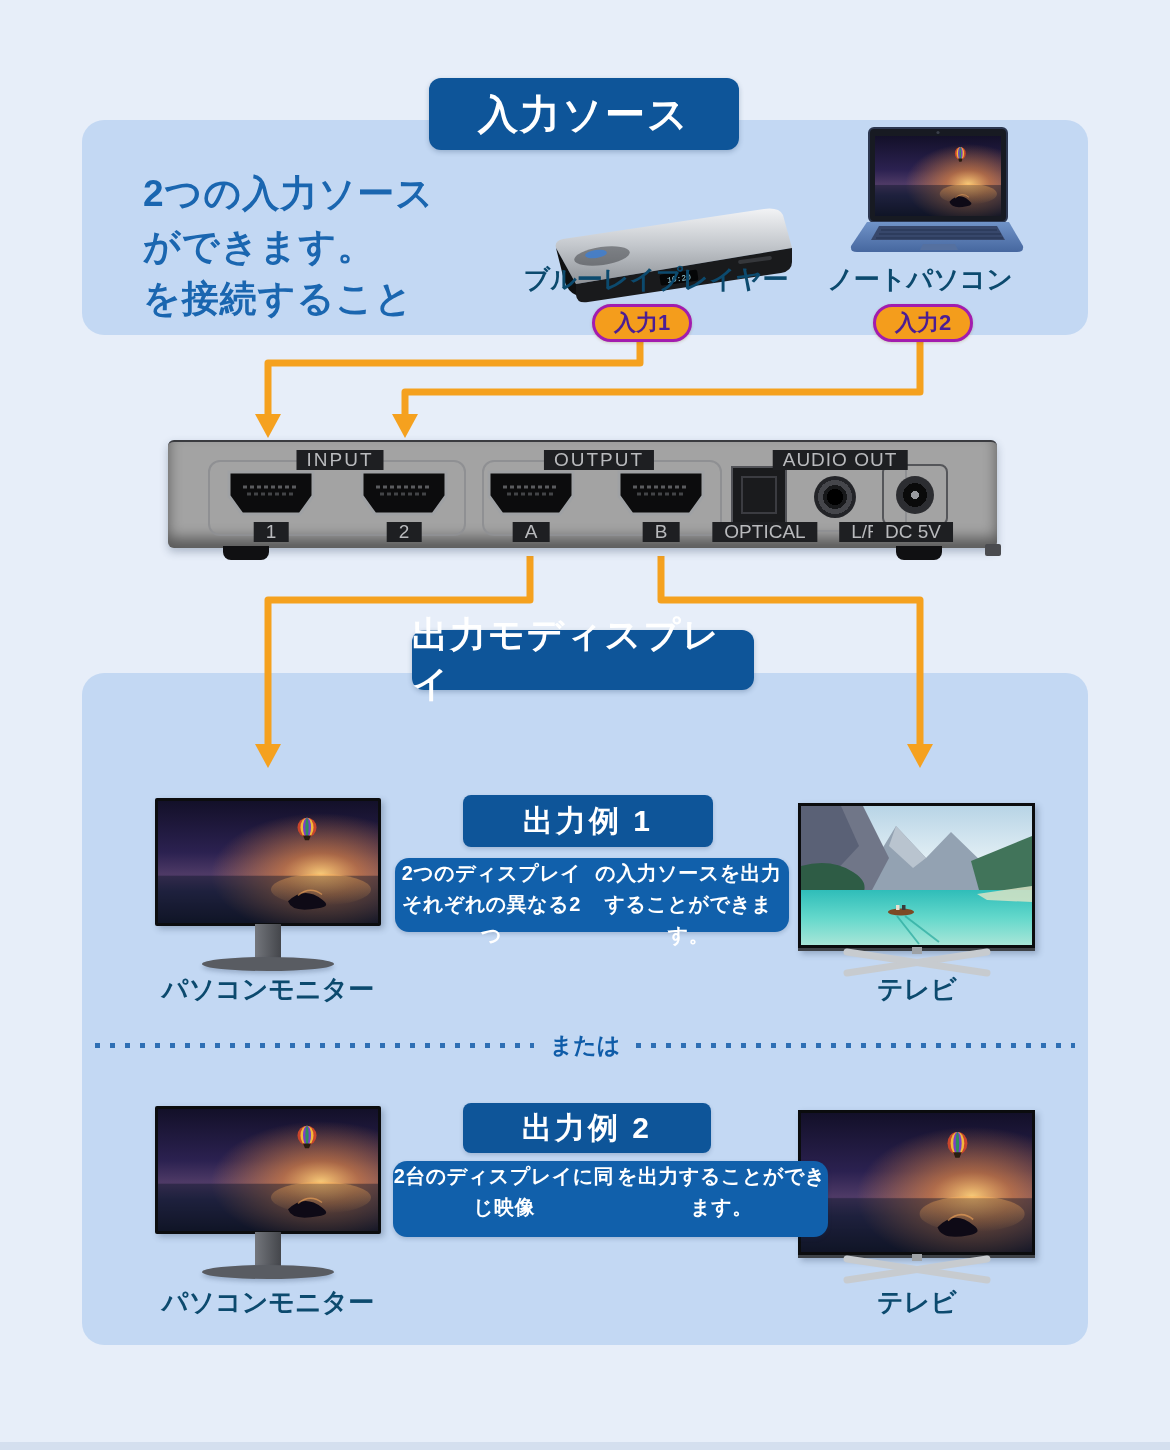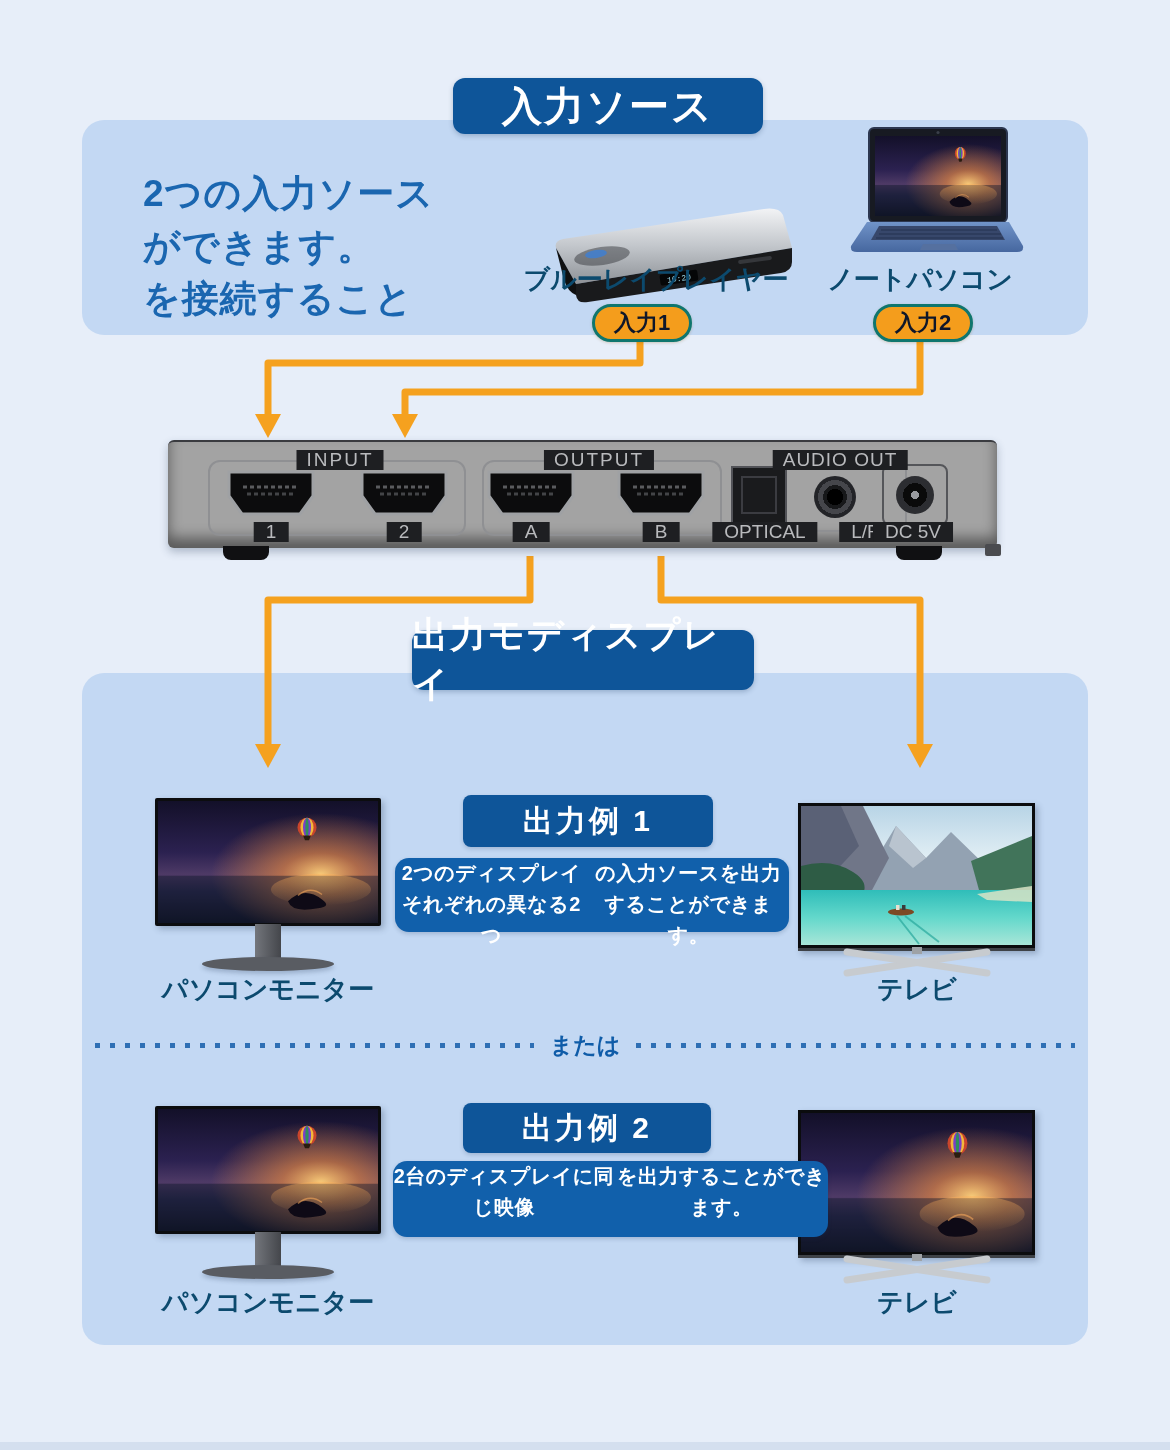--- a/index.html
+++ b/index.html
@@ -5,27 +5,27 @@
   html,body{margin:0;padding:0;background:#e7eef9;}
   .canvas{position:relative;width:1170px;height:1450px;background:#e7eef9;overflow:hidden;
           font-family:"Liberation Sans","DejaVu Sans",sans-serif;}
   .abs{position:absolute;}
   .section-box{position:absolute;background:#c3d8f3;border-radius:22px;}
   #box-input{left:82px;top:120px;width:1006px;height:215px;}
   #box-output{left:82px;top:673px;width:1006px;height:672px;}
   .hdr-badge{position:absolute;background:#0e5599;color:#fff;font-weight:bold;
              border-radius:12px;display:flex;align-items:center;justify-content:center;
              box-shadow:0 2px 5px rgba(20,50,90,.25);z-index:4;letter-spacing:2px;}
-  #hdr-input{left:453px;top:78px;width:310px;height:56px;font-size:40px;}
+  #hdr-input{left:429px;top:78px;width:310px;height:72px;font-size:40px;}
   #hdr-output{left:412px;top:630px;width:342px;height:60px;font-size:36px;}
   .intro{position:absolute;left:143px;top:168px;color:#1a66b0;font-size:37px;font-weight:800;
          line-height:1.42;letter-spacing:1px;z-index:2;}
   .item-label{position:absolute;color:#0c4a6e;font-weight:bold;font-size:26px;text-align:center;z-index:2;}
-  .io-badge{position:absolute;width:94px;height:32px;background:#f49d1c;border:3px solid #0f766e;
-            border-radius:20px;color:#0f172a;font-size:22px;font-weight:bold;display:flex;
+  .io-badge{position:absolute;width:94px;height:32px;background:#f49d1c;border:3px solid #a21caf;
+            border-radius:20px;color:#4c1d95;font-size:22px;font-weight:bold;display:flex;
             align-items:center;justify-content:center;z-index:3;box-shadow:0 1px 3px rgba(120,80,0,.25);}
   .ex-badge{position:absolute;background:#0e5599;color:#fff;font-weight:bold;border-radius:8px;
             display:flex;align-items:center;justify-content:center;font-size:30px;z-index:3;
             letter-spacing:3px;box-shadow:0 2px 4px rgba(20,50,90,.2);}
   .desc-box{position:absolute;background:#1160ab;color:#fff;border-radius:14px;font-size:20px;
             font-weight:bold;text-align:center;display:flex;flex-direction:row;justify-content:center;
             line-height:1.55;z-index:3;box-shadow:0 2px 4px rgba(20,50,90,.2);letter-spacing:.5px;}
   #divider{position:absolute;left:95px;top:1032px;width:980px;height:26px;display:flex;
            align-items:center;gap:16px;z-index:2;}
   .dots{flex:1;height:5px;background:repeating-linear-gradient(90deg,#2e6fb4 0 5px,transparent 5px 15px);}

